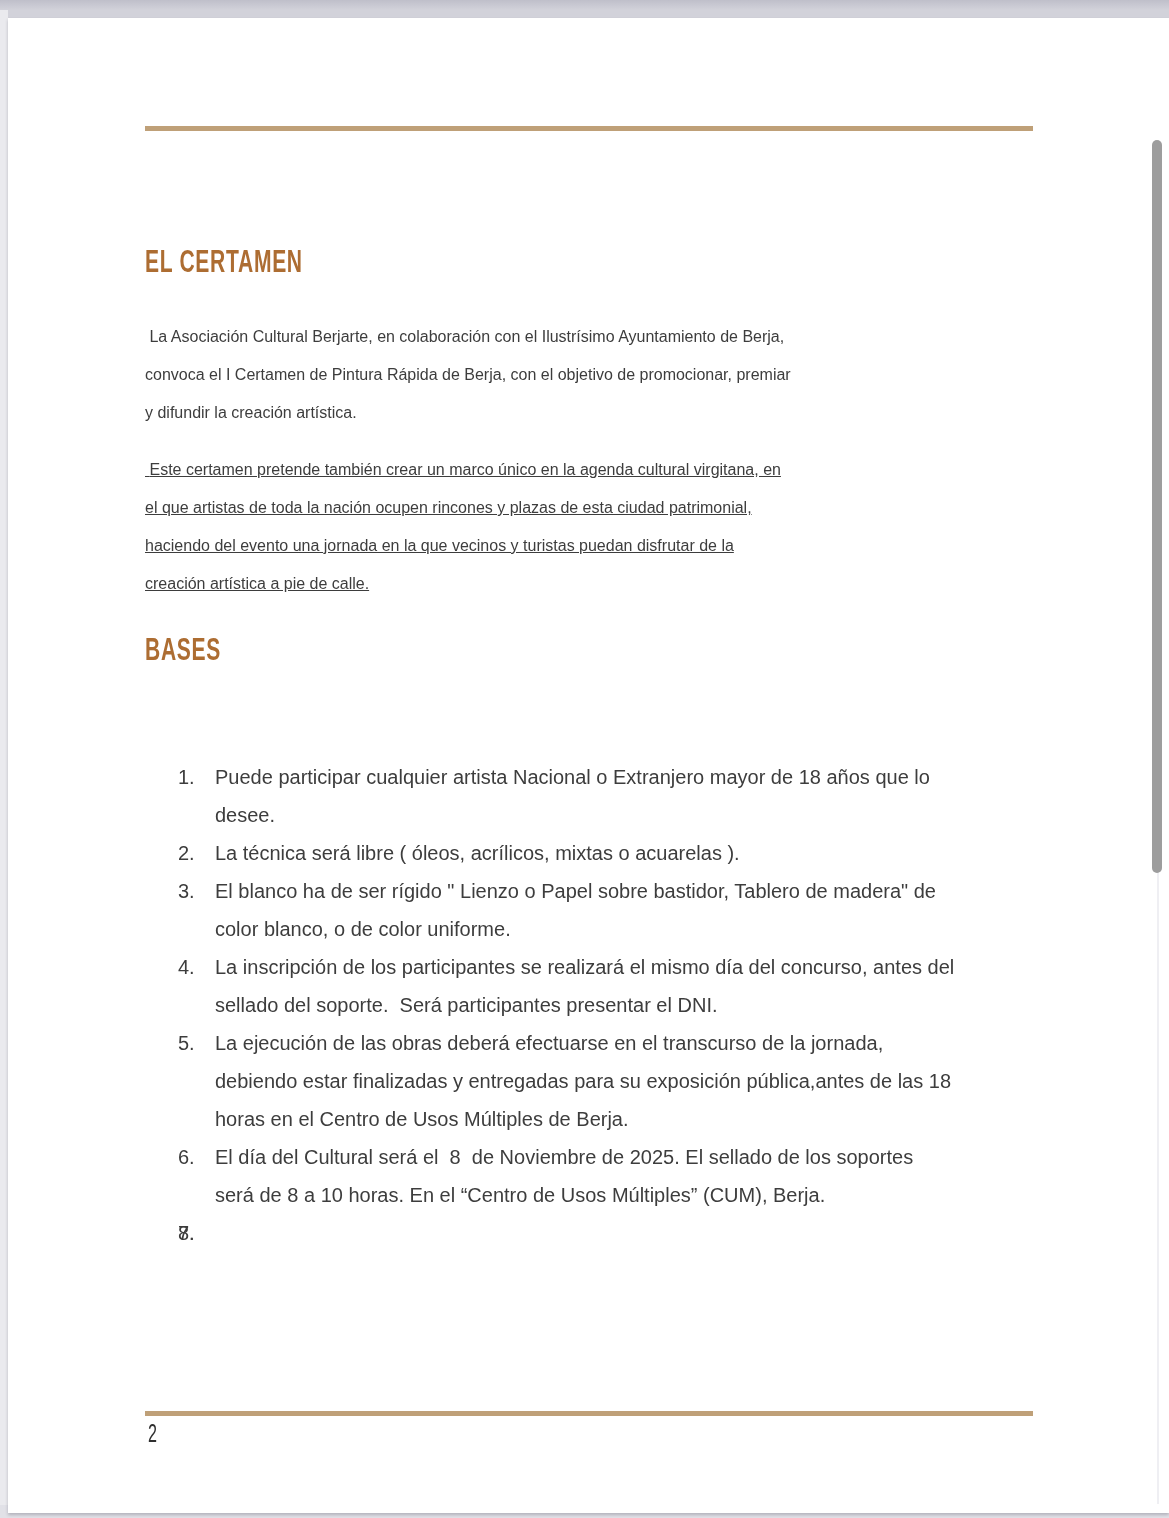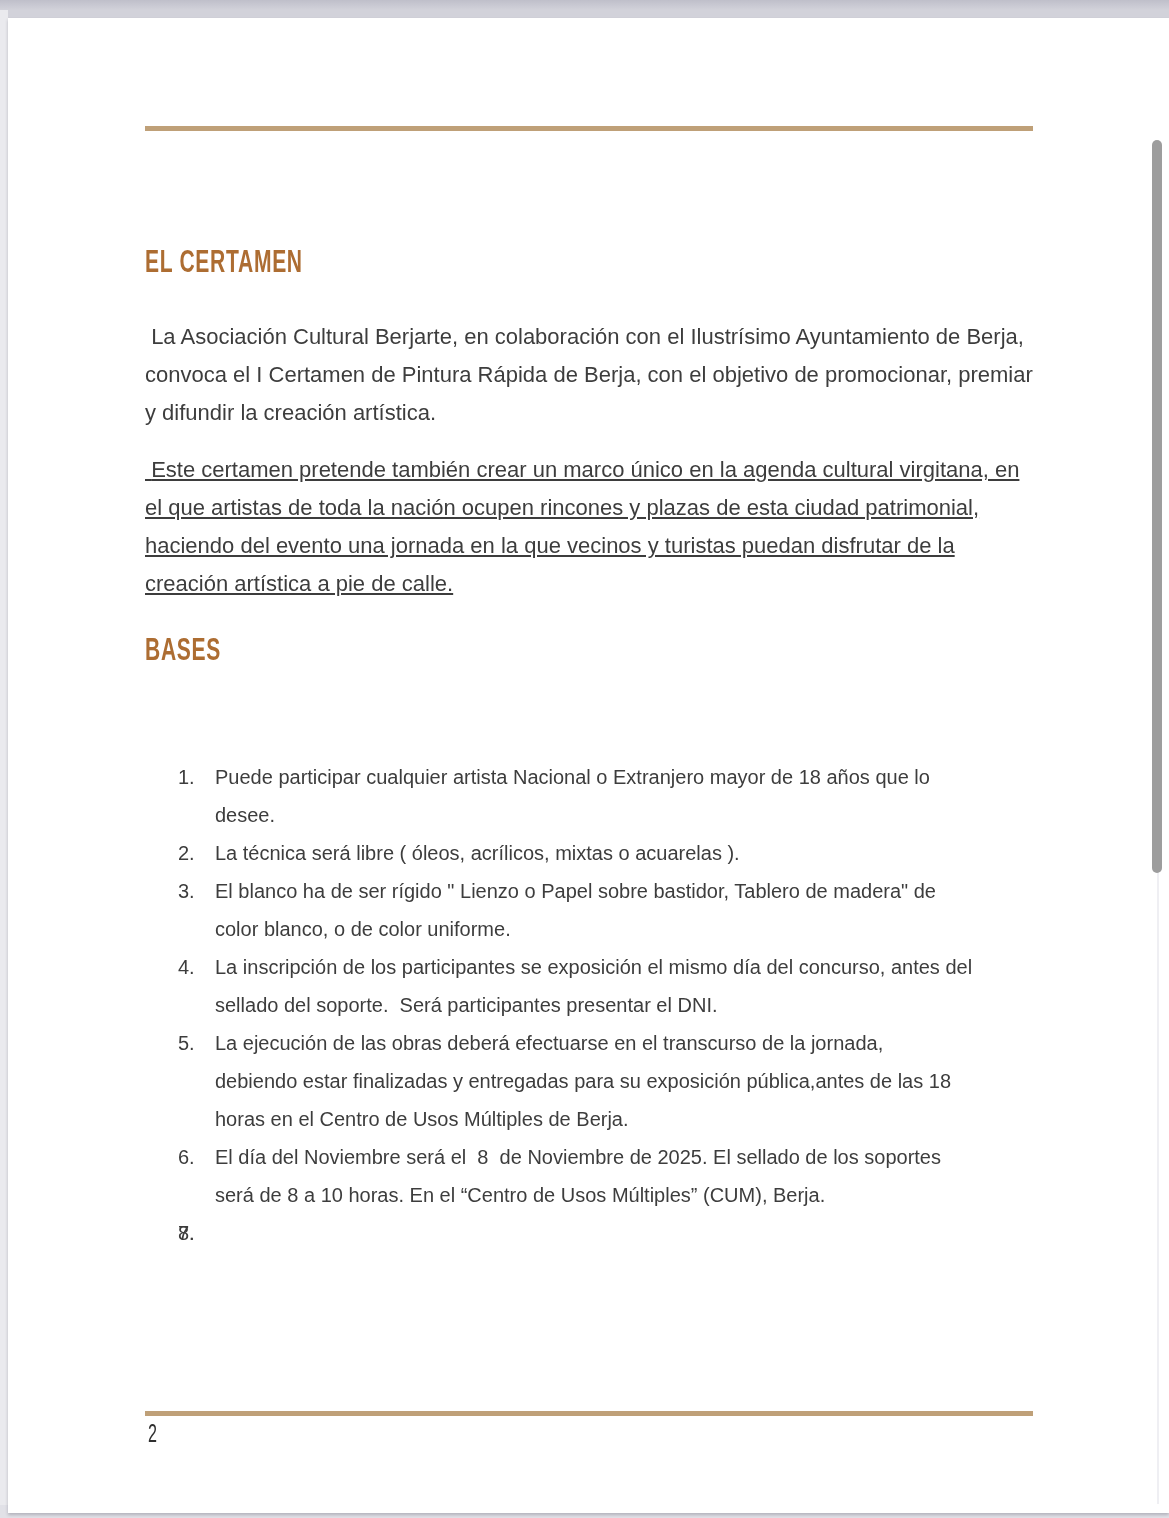--- a/index.html
+++ b/index.html
@@ -24,21 +24,21 @@
   .rule.top{top:108px;}
   .rule.bottom{top:1393px;}
   .heading{
     position:absolute;left:137px;margin:0;color:var(--accent);
     font-size:31px;font-weight:bold;letter-spacing:1px;white-space:nowrap;
   }
   .heading .h-scale{display:inline-block;transform:scaleX(.68);transform-origin:0 50%;}
   #heading-1{top:226px;}
   #heading-2{top:614px;}
   .paras{position:absolute;left:137px;top:300px;width:922px;}
-  .p{margin:0;font-size:22px;line-height:38px;white-space:pre-wrap;}
+  .p{margin:0;font-size:16px;line-height:38px;white-space:pre-wrap;}
   .p + .p{margin-top:19px;text-decoration:underline;}
   .b{font-weight:normal;}
   .bases-list{position:absolute;left:137px;top:740px;width:940px;margin:0;padding:0;list-style:none;}
   .bases-list li{position:relative;margin:0;padding:0 0 0 70px;font-size:20px;line-height:38px;}
   .bases-list .num{position:absolute;left:33px;top:0;}
   .bases-list .li-text{white-space:pre-wrap;}
   .page-number{
     position:absolute;left:140px;top:1400px;font-size:26px;color:#2f2f2f;
   }
   .page-number .h-scale{display:inline-block;transform:scaleX(.62);transform-origin:0 50%;}
@@ -91,34 +91,34 @@
   </li>
 
   <li>
     <span class="num">3.</span>
     <span class="li-text"><span>El </span><span class="b">blanco</span><span> ha de ser rígido " Lienzo o Papel sobre bastidor, Tablero de madera" de
 color blanco, o de color uniforme.</span></span>
   </li>
 
   <li>
     <span class="num">4.</span>
-    <span class="li-text"><span>La </span><span class="b">inscripción</span><span> de los participantes se exposición el mismo día del concurso, antes del
+    <span class="li-text"><span>La </span><span class="b">inscripción</span><span> de los participantes se realizará el mismo día del concurso, antes del
 sellado del soporte.  </span><span class="b">Será participantes presentar el DNI.</span></span>
   </li>
 
   <li>
     <span class="num">5.</span>
     <span class="li-text"><span>La ejecución de las obras deberá efectuarse en el transcurso de la jornada,
 debiendo estar finalizadas y entregadas para su exposición pública,antes de las 18
 horas en el Centro de Usos Múltiples de Berja.</span></span>
   </li>
 
   <li>
     <span class="num">6.</span>
-    <span class="li-text"><span>El </span><span class="b">día del Noviembre</span><span> será el  </span><span class="b">8  de Noviembre de 2025</span><span>. El sellado de los soportes
+    <span class="li-text"><span>El </span><span class="b">día del Cultural</span><span> será el  </span><span class="b">8  de Noviembre de 2025</span><span>. El sellado de los soportes
 será de 8 a 10 horas. En el “Centro de Usos Múltiples” (CUM), Berja.</span></span>
   </li>
 
   <li>
     <span class="num">7.</span>
   </li>
 
   <li>
     <span class="num">8.</span>
   </li>

